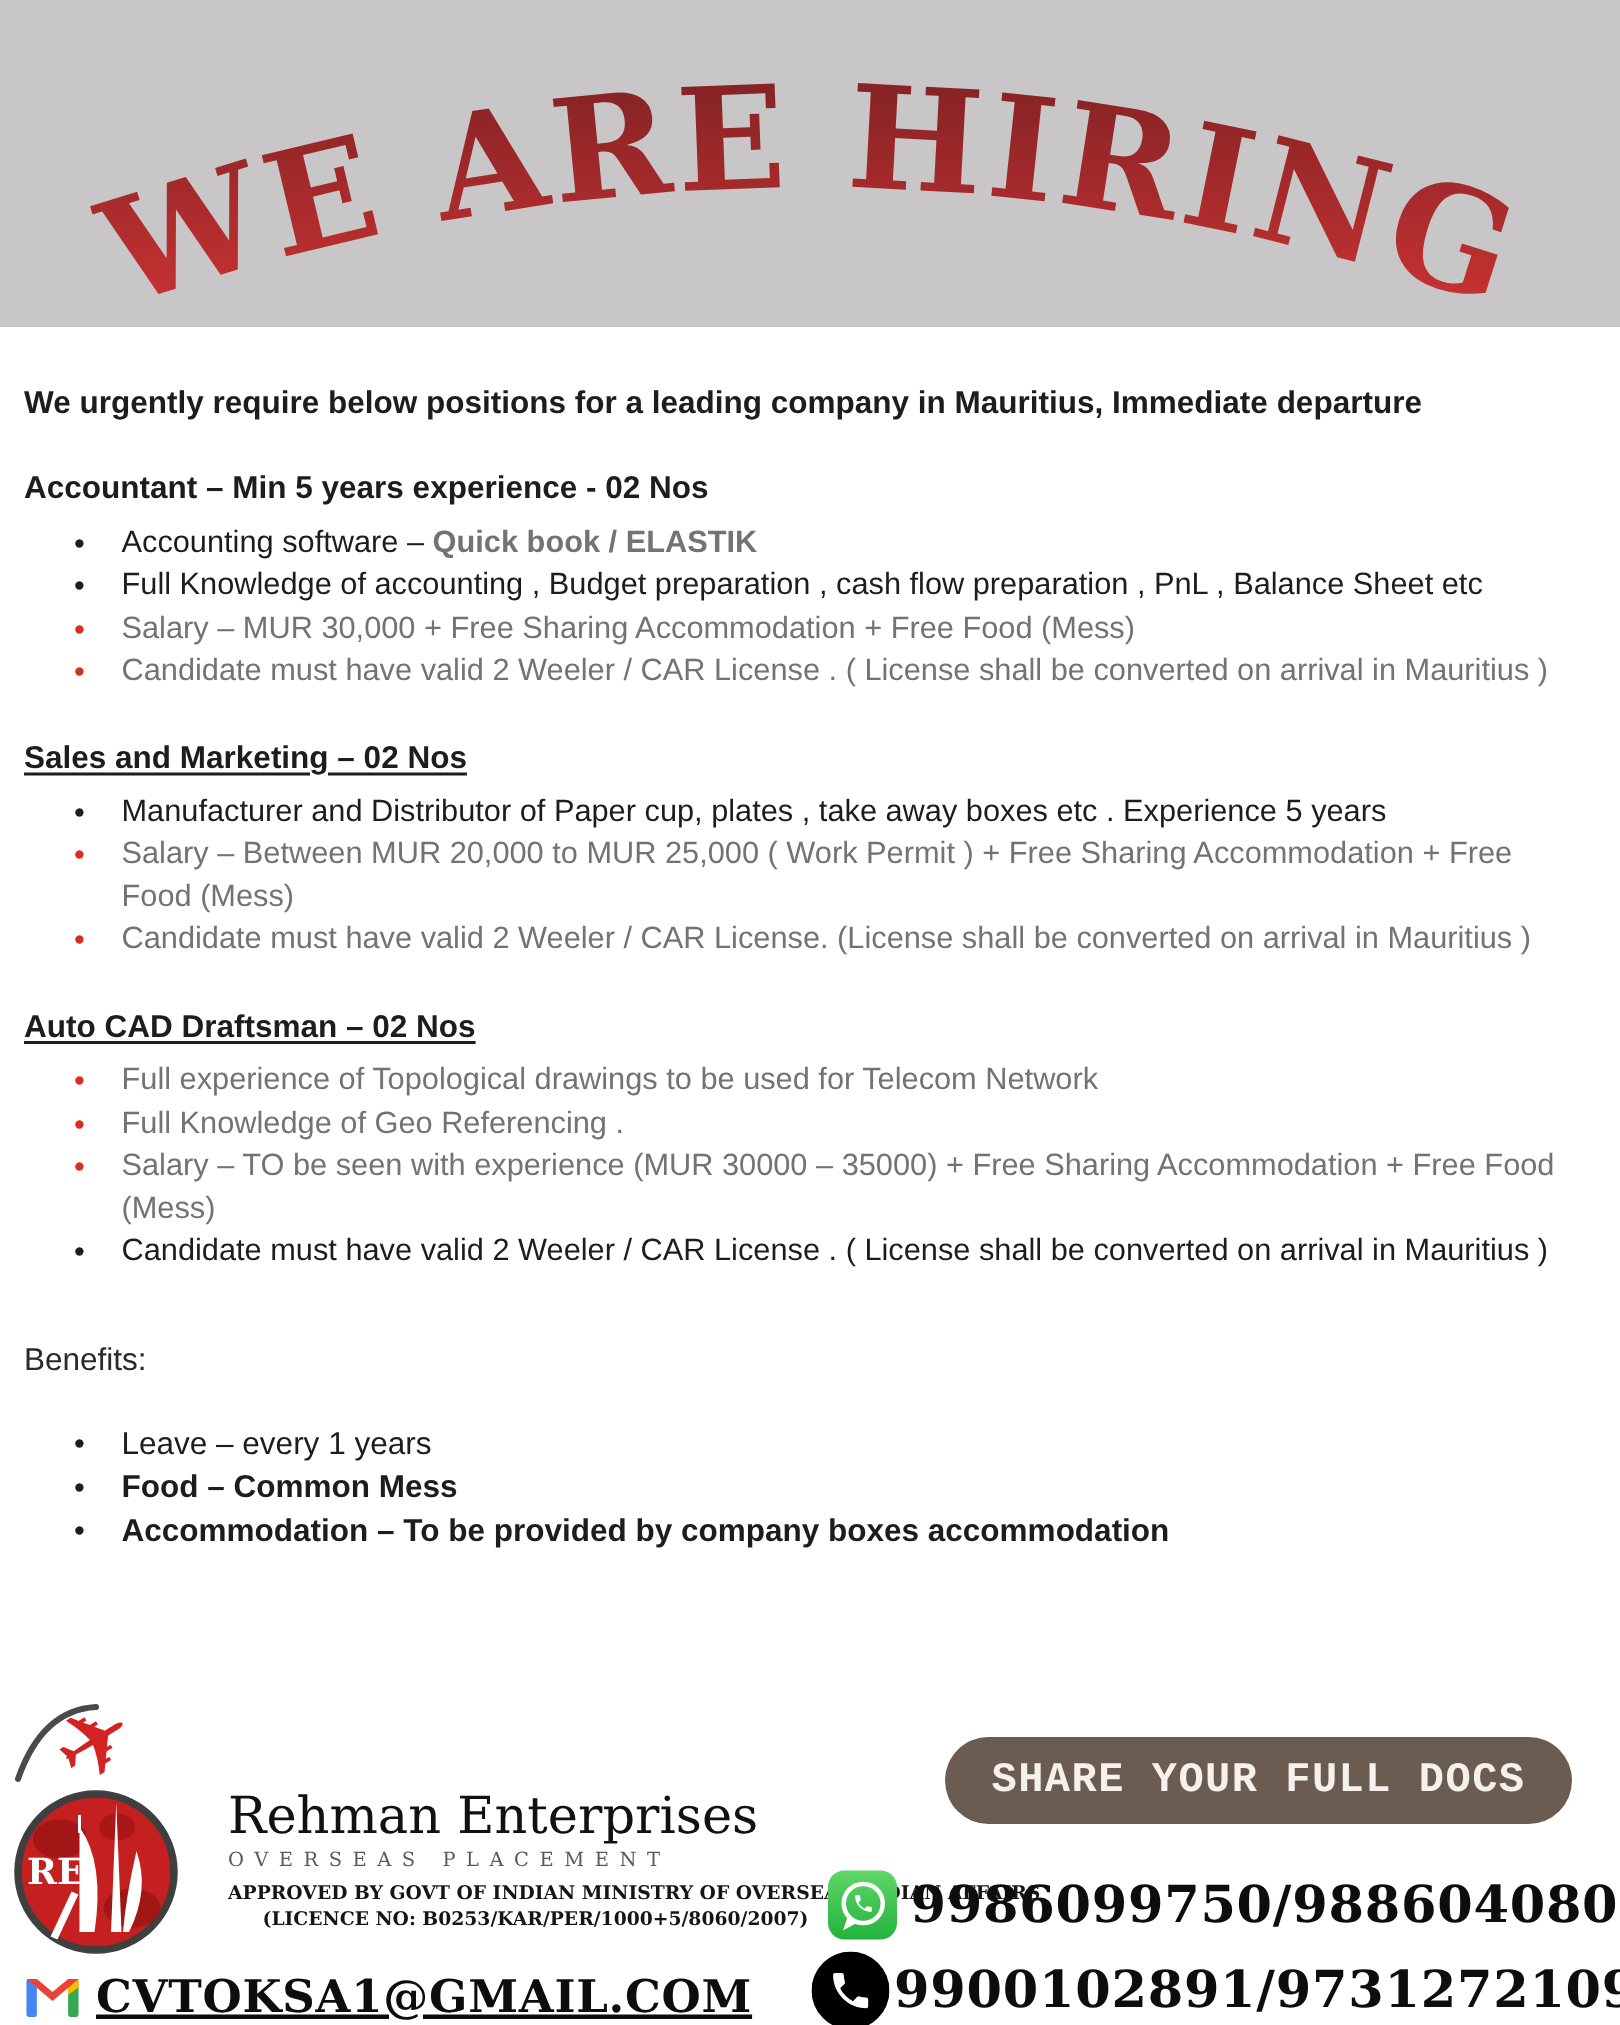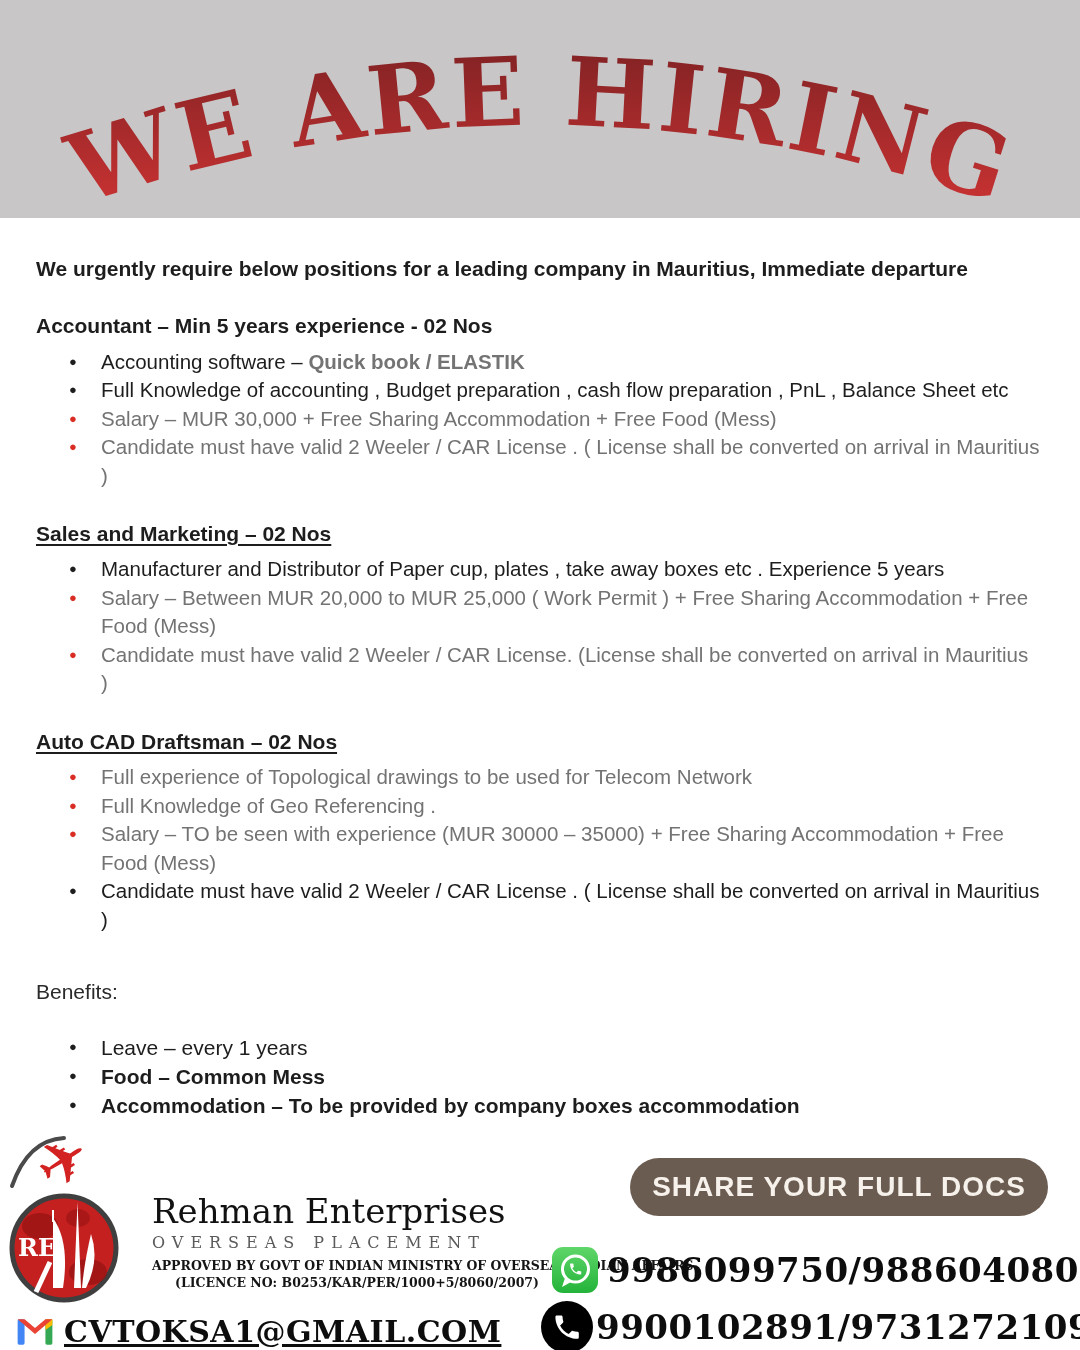--- a/index.html
+++ b/index.html
@@ -4,50 +4,50 @@
 <style>
   html,body{margin:0;padding:0;background:#ffffff;}
   .poster{
     position:relative;width:1080px;height:1350px;background:#ffffff;overflow:hidden;
     font-family:"Liberation Sans",sans-serif;color:#1d1d1d;
   }
   
   .hero{position:absolute;top:0;left:0;width:1080px;height:218px;background:#c8c6c7;}
   .hero svg{display:block;}
   
-  .content{position:absolute;top:218px;left:0;width:1080px;box-sizing:border-box;padding:0 36px;}
+  .content{position:absolute;top:218px;left:0;width:1080px;box-sizing:border-box;padding:0 16px;}
   .intro{margin:37px 0 0;font-size:21px;font-weight:bold;line-height:1.3;}
   .job-heading{margin:30px 0 0;font-size:21px;font-weight:bold;line-height:1.3;}
   .job-heading.underlined{text-decoration:underline;text-underline-offset:3px;text-decoration-thickness:2px;}
   .bullet-list{list-style:none;margin:8px 0 0;padding:0;}
   .bullet-item{display:flex;font-size:20.5px;line-height:28.5px;}
   .bullet-marker{flex:none;width:32px;margin-left:33px;font-size:13px;line-height:28.5px;}
   .bullet-text{flex:1;padding-right:4px;}
   .red{color:#737373;}
   .black{color:#1d1d1d;}
   .bold{font-weight:bold;}
   .bullet-marker.red{color:#d92c23;}
   .bullet-marker.black{color:#1d1d1d;}
   .benefits-heading{margin:46px 0 0;font-size:21px;font-weight:normal;color:#2a2a2a;}
   .benefits-list{list-style:none;margin:29px 0 0;padding:0;}
   .benefits-list .bullet-item{font-size:21px;line-height:29px;}
   
   .footer{position:absolute;top:1120px;left:0;width:1080px;height:230px;}
   .logo-art{position:absolute;left:6px;top:2px;}
   .company-block{position:absolute;left:112px;top:74px;width:440px;margin-left:40px;}
   .company-name{font-family:"DejaVu Serif",serif;font-size:34px;color:#111;line-height:1.05;white-space:nowrap;}
-  .company-tagline{font-family:"DejaVu Serif",serif;font-size:16px;letter-spacing:7px;color:#5a5a5a;margin-top:3px;white-space:nowrap;}
+  .company-tagline{font-family:"DejaVu Serif",serif;font-size:13px;letter-spacing:7px;color:#5a5a5a;margin-top:3px;white-space:nowrap;}
   .approval-1,.approval-2{font-family:"DejaVu Serif",serif;font-weight:bold;font-size:12.5px;color:#151515;line-height:1.4;white-space:nowrap;}
   .approval-1{margin-top:5px;}
   .approval-2{text-align:center;width:410px;}
   .email-row{position:absolute;left:16px;top:194px;display:flex;align-items:center;gap:10px;cursor:pointer;}
   .email-text{font-family:"DejaVu Serif",serif;font-weight:bold;font-size:30px;color:#0d0d0d;letter-spacing:0.5px;white-space:nowrap;text-decoration:underline;}
   .share-pill{position:absolute;left:630px;top:38px;width:418px;height:58px;background:#6b5c52;border-radius:29px;
     display:flex;align-items:center;justify-content:center;cursor:pointer;}
-  .share-pill-text{font-family:Liberation Sans, sans-serif;font-weight:bold;font-size:28px;color:#f6f1ea;letter-spacing:1px;white-space:nowrap;}
+  .share-pill-text{font-family:Liberation Mono, monospace;font-weight:bold;font-size:28px;color:#f6f1ea;letter-spacing:1px;white-space:nowrap;}
   .contact-row{position:absolute;display:flex;align-items:center;cursor:pointer;}
   .whatsapp-row{left:551px;top:126px;gap:8px;}
   .phone-row{left:541px;top:181px;gap:3px;}
   .contact-numbers{font-family:"DejaVu Serif",serif;font-weight:bold;font-size:34px;color:#0d0d0d;letter-spacing:0.5px;white-space:nowrap;}
 </style>
 </head>
 <body>
 
 <div class="poster">
 

